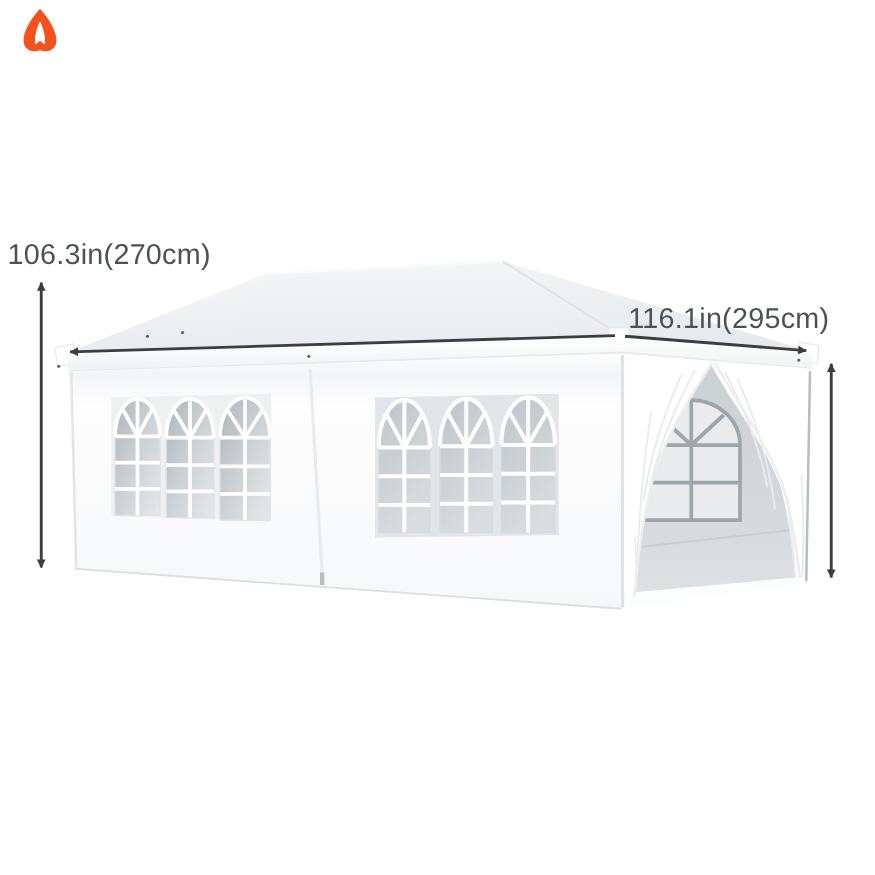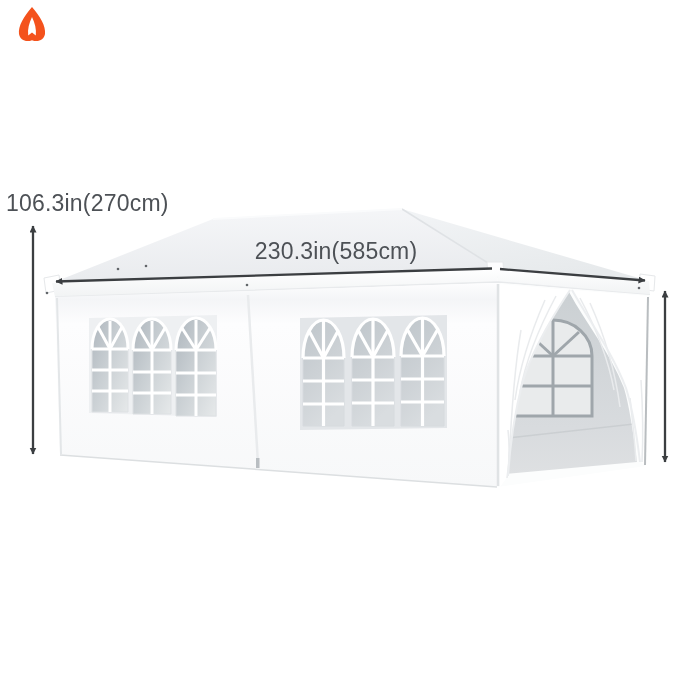--- a/index.html
+++ b/index.html
@@ -243,17 +243,17 @@
     <g stroke="#3b3e41" stroke-width="2.3" fill="none">
       <path d="M56,281.5 L492,268.5" marker-start="url(#arr)"></path>
       <path d="M500,269 L645,280.5" marker-end="url(#arr)"></path>
       <path d="M33,226 L33,454" marker-start="url(#arr)" marker-end="url(#arr)"></path>
       <path d="M665,291 L665,462" marker-start="url(#arr)" marker-end="url(#arr)"></path>
     </g>
   </svg>
 
   <div class="dim-label" style="left:6px;  top:190px;">106.3in(270cm)</div>
 
-  <div class="dim-label centered" style="left:336px; top:238px;">230.3in(585cm)</div>
-
+
+  <div class="dim-label centered" style="left:583px; top:241px;">116.1in(295cm)</div>
 
 
 </div>
 
 </body></html>

